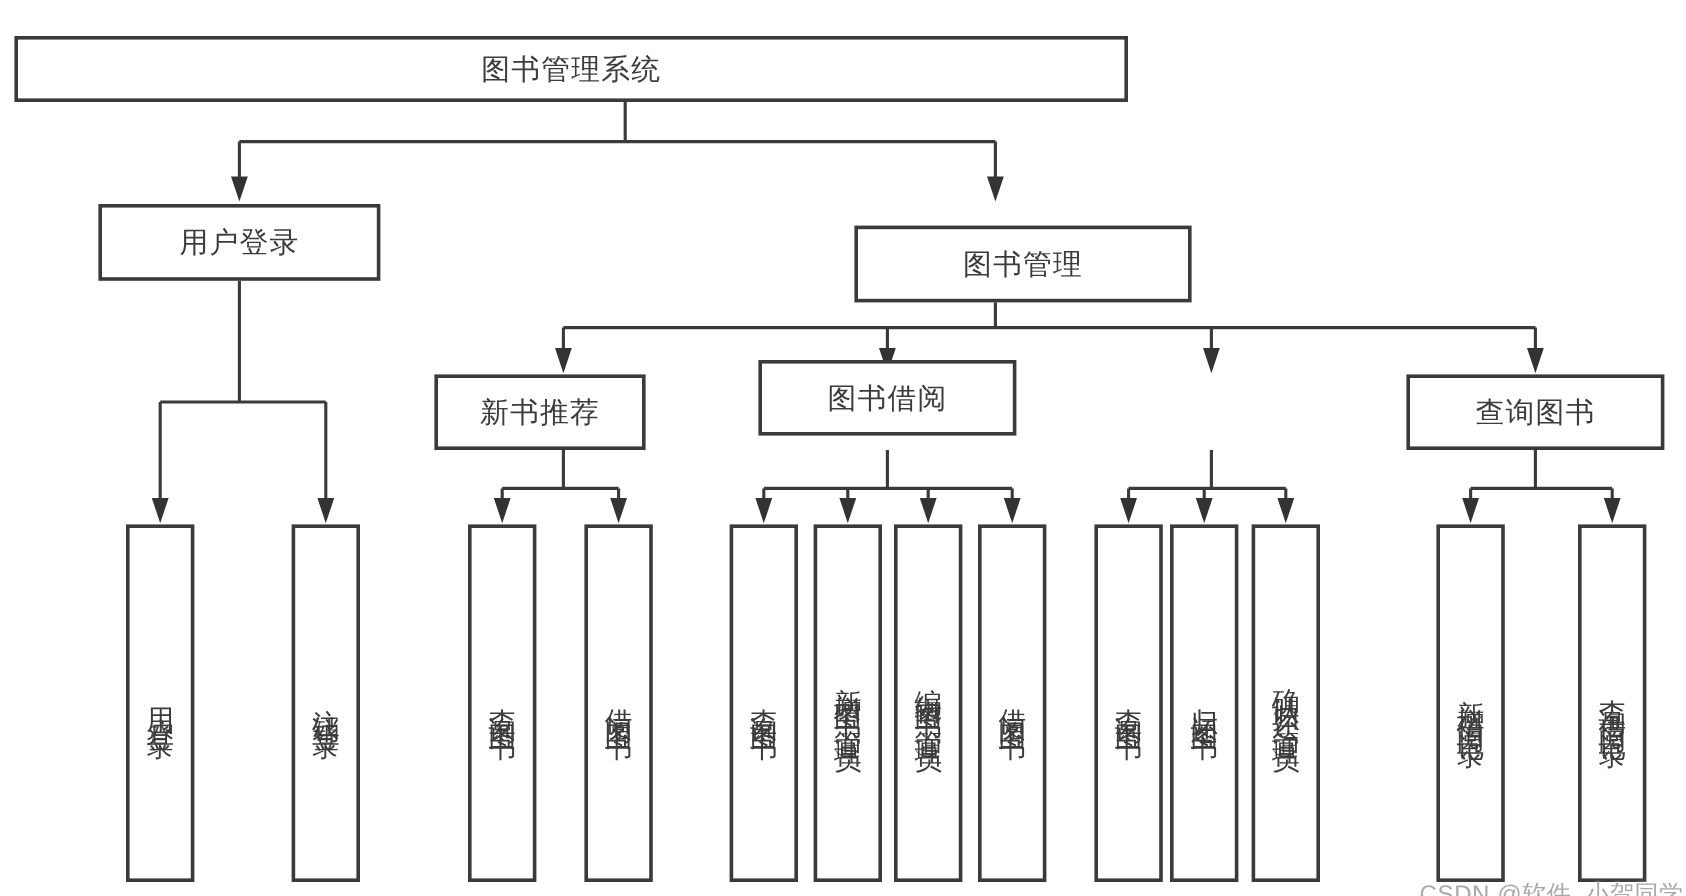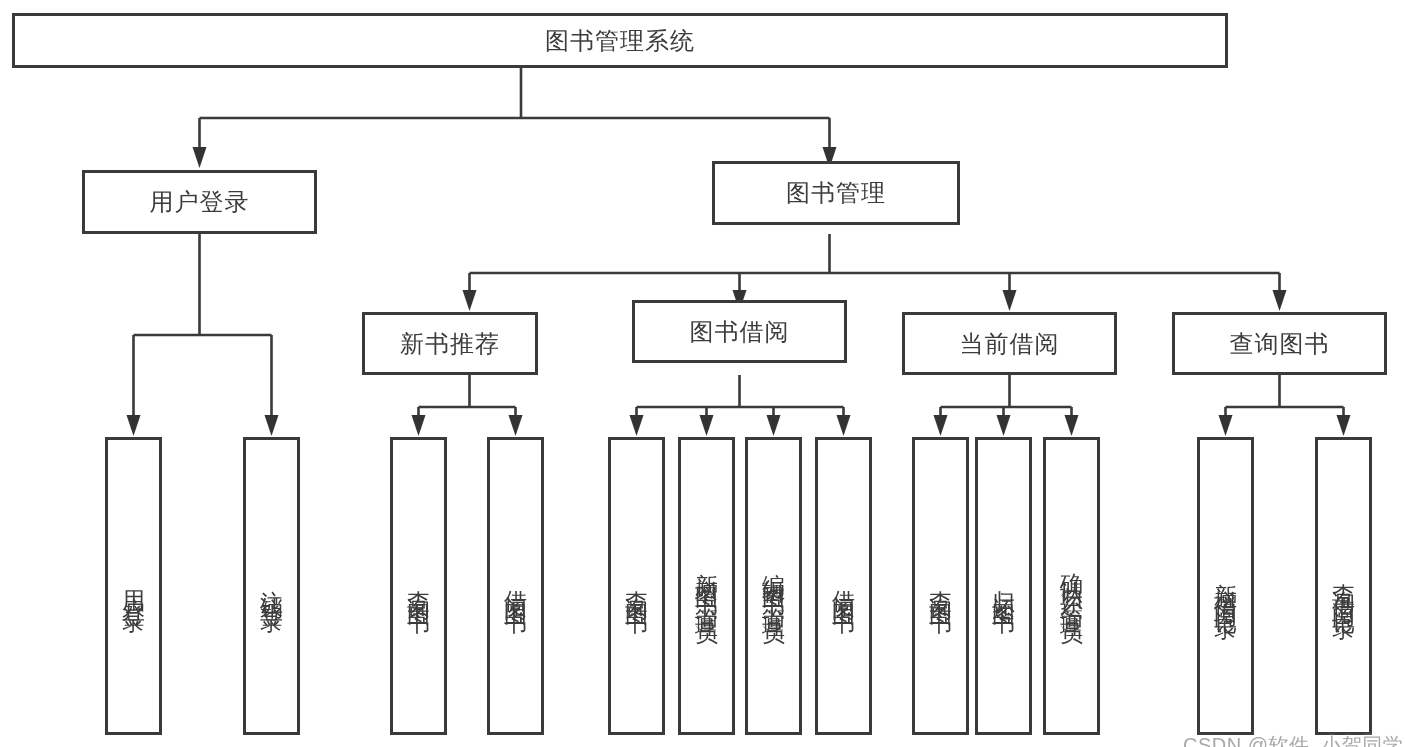--- a/index.html
+++ b/index.html
@@ -74,39 +74,36 @@
       <path class="ar" d="M1064.5 415 L1078.5 415 L1071.5 436 Z"></path>
     </g>
 
     <g>
       <path class="ln" d="M1279.5 375 V407 M1225.5 407 H1343.5 M1225.5 407 V418 M1343.5 407 V418"></path>
       <path class="ar" d="M1218.5 415 L1232.5 415 L1225.5 436 Z"></path>
       <path class="ar" d="M1336.5 415 L1350.5 415 L1343.5 436 Z"></path>
     </g>
   </svg>
 
-  <div class="box h" style="left:12px;top:13px;width:1216px;height:55px">
+  <div class="box h" style="left:12px;top:30px;width:928px;height:55px">
     <span class="lbl">图书管理系统</span>
   </div>
 
   <div class="box h" style="left:82px;top:170px;width:235px;height:64px">
     <span class="lbl">用户登录</span>
   </div>
-  <div class="box h" style="left:712px;top:161px;width:248px;height:64px">
+  <div class="box h" style="left:712px;top:188px;width:281px;height:64px">
     <span class="lbl">图书管理</span>
   </div>
 
   <div class="box h" style="left:362px;top:312px;width:176px;height:63px">
     <span class="lbl">新书推荐</span>
   </div>
   <div class="box h" style="left:632px;top:300px;width:215px;height:63px">
     <span class="lbl">图书借阅</span>
-  </div>
-  <div class="box h" style="left:902px;top:312px;width:215px;height:63px">
-    <span class="lbl">当前借阅</span>
   </div>
   <div class="box h" style="left:1172px;top:312px;width:215px;height:63px">
     <span class="lbl">查询图书</span>
   </div>
 
   <div class="box v" style="left:105px;top:437px;width:57px;height:298px">
     <span class="lbl">用户登录</span>
   </div>
   <div class="box v" style="left:243px;top:437px;width:57px;height:298px">
     <span class="lbl">注销登录</span>

